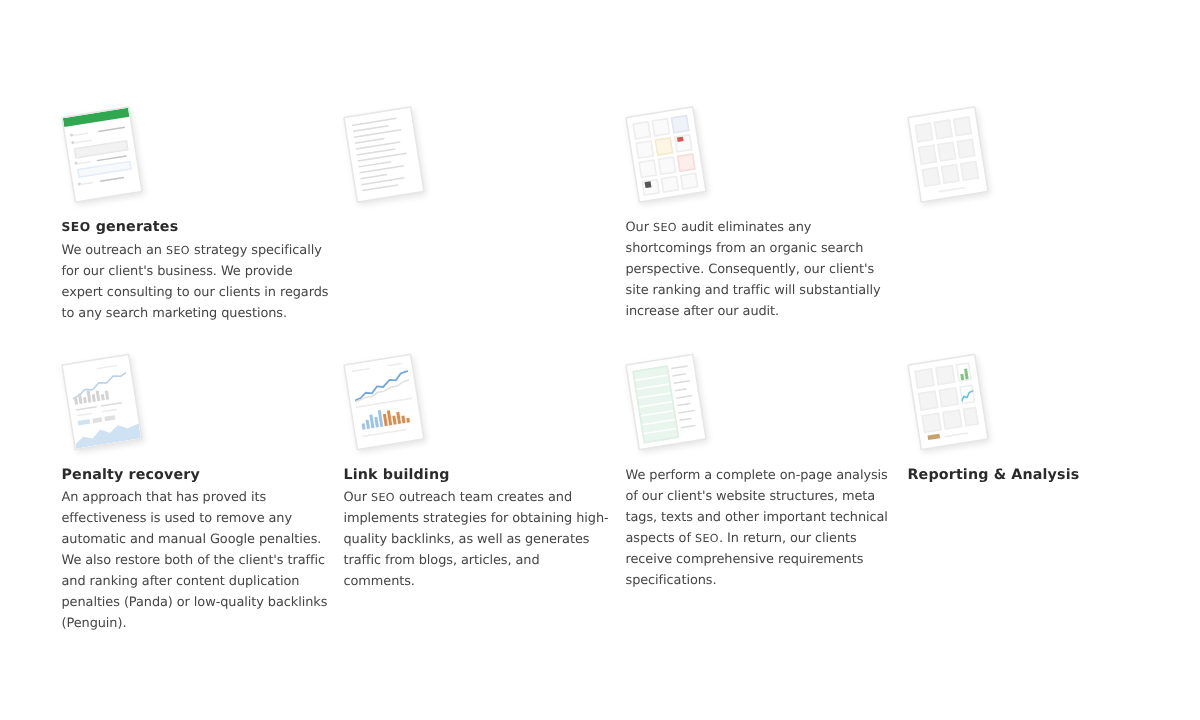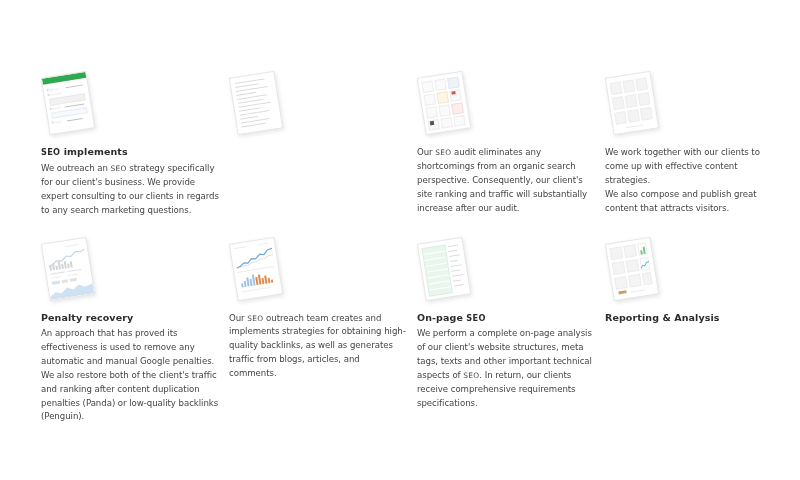--- a/index.html
+++ b/index.html
@@ -143,21 +143,21 @@
           <div class="ln dk" style="left:18px; top:31px; width:20px;"></div>
           <div class="blk" style="left:4px; top:35px; width:36px; height:6px; background:#f7f9fd; border-color:#e4ecf7;"></div>
           <div class="ln lt" style="left:5px;  top:45px; width:8px;"></div>
           <div class="ln dk" style="left:18px; top:45px; width:16px;"></div>
           <div class="dot" style="left:3px; top:11px;"></div>
           <div class="dot" style="left:3px; top:16px;"></div>
           <div class="dot" style="left:3px; top:30px;"></div>
           <div class="dot" style="left:3px; top:44px;"></div>
         </div>
       </div>
-      <div class="card-title"><span class="sc">SEO</span><span> implements</span></div>
+      <div class="card-title"><span class="sc">SEO</span><span> generates</span></div>
       <div class="card-body"><span>We outreach an </span><span class="sc">SEO</span><span> strategy specifically for our client's business. We provide expert consulting to our clients in regards to any search marketing questions.</span></div>
     </div>
 
     <div class="card">
       <div class="icon-wrap">
         <div class="doc">
           <div class="ln" style="left:4px; top:5px;  width:30px;"></div>
           <div class="ln" style="left:4px; top:9px;  width:24px;"></div>
           <div class="ln" style="left:4px; top:13px; width:32px;"></div>
           <div class="ln" style="left:4px; top:17px; width:20px;"></div>
@@ -203,21 +203,20 @@
           <div class="tile" style="left:29px; top:5px;  width:11px; height:12px; background:#f4f4f4;"></div>
           <div class="tile" style="left:3px;  top:20px; width:11px; height:12px; background:#f4f4f4;"></div>
           <div class="tile" style="left:16px; top:20px; width:11px; height:12px; background:#f4f4f4;"></div>
           <div class="tile" style="left:29px; top:20px; width:11px; height:12px; background:#f4f4f4;"></div>
           <div class="tile" style="left:3px;  top:35px; width:11px; height:12px; background:#f4f4f4;"></div>
           <div class="tile" style="left:16px; top:35px; width:11px; height:12px; background:#f4f4f4;"></div>
           <div class="tile" style="left:29px; top:35px; width:11px; height:12px; background:#f4f4f4;"></div>
           <div class="ln lt" style="left:12px; top:51px; width:18px;"></div>
         </div>
       </div>
-      <div class="card-body"><span>We work together with our clients to come up with effective content strategies.</span><br><span>We also compose and publish great content that attracts visitors.</span></div>
     </div>
 
     <div class="card row2">
       <div class="icon-wrap">
         <div class="doc">
           <div class="ln lt" style="left:22px; top:5px; width:14px;"></div>
           <svg class="mini" style="left:3px; top:9px;" width="38" height="16" viewBox="0 0 38 16">
             <polyline points="0,14 5,12 9,9 14,10 19,6 24,7 29,3 34,4 38,2" fill="none" stroke="#b9cfe4" stroke-width="1"></polyline>
           </svg>
           <div class="blk" style="left:4px;  top:22px; width:2px; height:5px; background:#d3d3d3; border:none;"></div>
@@ -261,20 +260,21 @@
           <div class="blk" style="left:17px; top:33px; width:2px; height:11px; background:#9cc3e4; border:none;"></div>
           <div class="blk" style="left:20px; top:36px; width:2px; height:8px; background:#e08a4a; border:none;"></div>
           <div class="blk" style="left:23px; top:34px; width:2px; height:10px; background:#e08a4a; border:none;"></div>
           <div class="blk" style="left:26px; top:38px; width:2px; height:6px; background:#e08a4a; border:none;"></div>
           <div class="blk" style="left:29px; top:36px; width:2px; height:8px; background:#e08a4a; border:none;"></div>
           <div class="blk" style="left:32px; top:39px; width:2px; height:5px; background:#e08a4a; border:none;"></div>
           <div class="blk" style="left:35px; top:41px; width:2px; height:3px; background:#e08a4a; border:none;"></div>
           <div class="ln lt" style="left:4px; top:48px; width:30px;"></div>
         </div>
       </div>
+      <div class="card-title"><span>Link building</span></div>
       <div class="card-body"><span>Our </span><span class="sc">SEO</span><span> outreach team creates and implements strategies for obtaining high-quality backlinks, as well as generates traffic from blogs, articles, and comments.</span></div>
     </div>
 
     <div class="card row2">
       <div class="icon-wrap">
         <div class="doc">
           <div class="blk" style="left:3px; top:4px; width:24px; height:49px; background:#e9f6ee; border-color:#dcefe3;"></div>
           <div class="ln lt" style="left:4px; top:10px; width:22px; background:#ffffff;"></div>
           <div class="ln lt" style="left:4px; top:16px; width:22px; background:#ffffff;"></div>
           <div class="ln lt" style="left:4px; top:22px; width:22px; background:#ffffff;"></div>
@@ -286,21 +286,20 @@
           <div class="ln" style="left:29px; top:11px; width:9px;"></div>
           <div class="ln" style="left:29px; top:16px; width:11px;"></div>
           <div class="ln" style="left:29px; top:21px; width:8px;"></div>
           <div class="ln" style="left:29px; top:26px; width:11px;"></div>
           <div class="ln" style="left:29px; top:31px; width:9px;"></div>
           <div class="ln" style="left:29px; top:36px; width:11px;"></div>
           <div class="ln" style="left:29px; top:41px; width:8px;"></div>
           <div class="ln" style="left:29px; top:46px; width:10px;"></div>
         </div>
       </div>
-      <div class="card-title"><span>On-page </span><span class="sc">SEO</span></div>
       <div class="card-body"><span>We perform a complete on-page analysis of our client's website structures, meta tags, texts and other important technical aspects of </span><span class="sc">SEO</span><span>. In return, our clients receive comprehensive requirements specifications.</span></div>
     </div>
 
     <div class="card row2">
       <div class="icon-wrap">
         <div class="doc">
           <div class="tile" style="left:3px;  top:4px;  width:12px; height:12px; background:#f4f4f4;"></div>
           <div class="tile" style="left:17px; top:4px;  width:12px; height:12px; background:#f4f4f4;"></div>
           <div class="blk" style="left:31px; top:4px;  width:9px; height:12px; background:#ffffff; border-color:#ededed;"></div>
           <div class="blk" style="left:33px; top:11px; width:2px; height:4px; background:#7cc47f; border:none;"></div>

